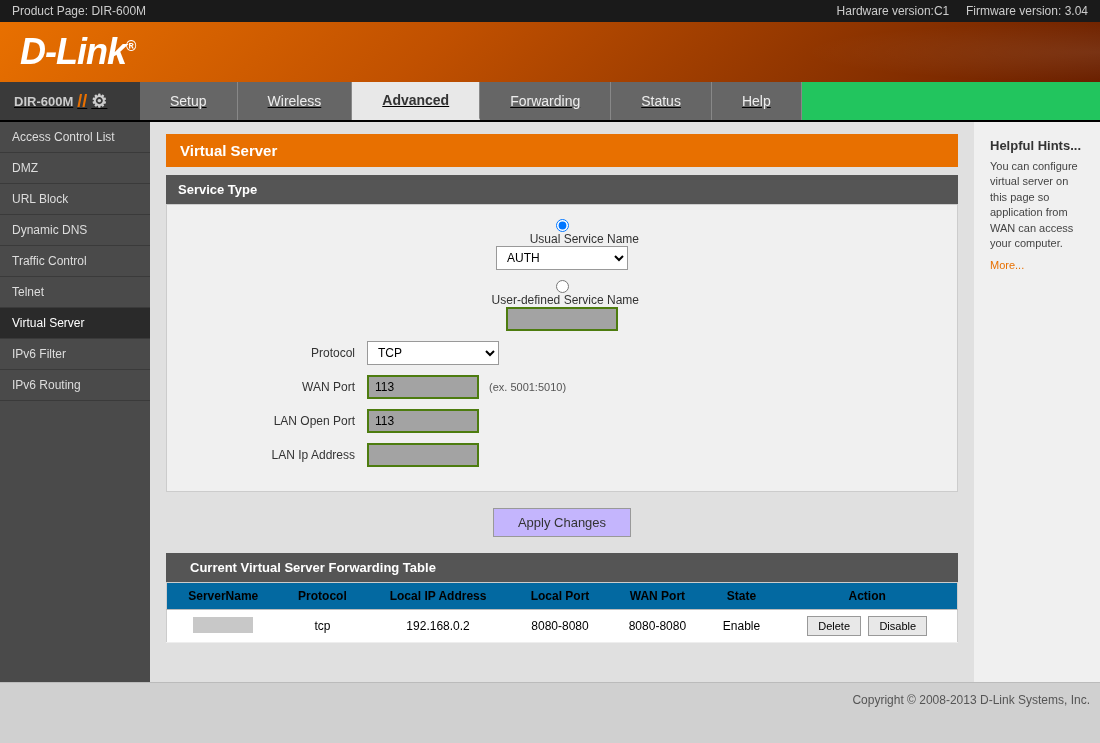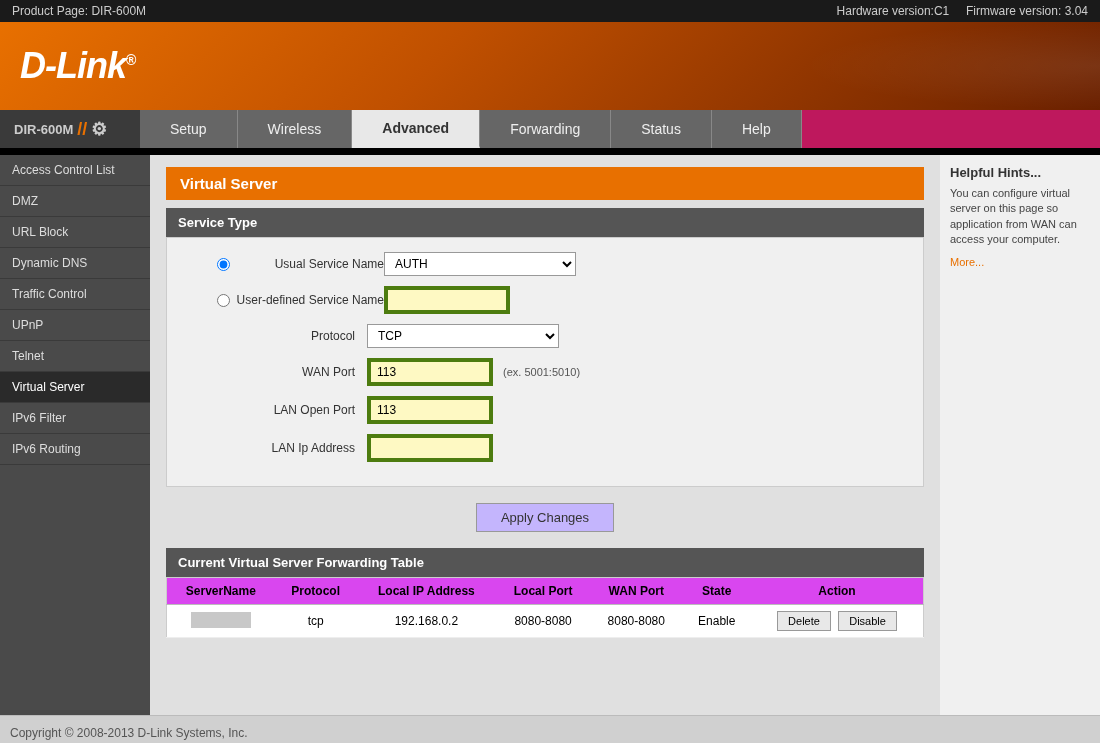--- a/index.html
+++ b/index.html
@@ -12,21 +12,21 @@
       font-size: 12px;
       padding: 4px 12px;
       display: flex;
       justify-content: space-between;
       align-items: center;
     }
 
     
     .header {
       background: linear-gradient(135deg, #e87000 0%, #c05000 40%, #6a2000 100%);
-      height: 88px;
+      height: 60px;
       display: flex;
       align-items: center;
       padding: 0 20px;
       position: relative;
       overflow: hidden;
     }
     .header::after {
       content: '';
       position: absolute;
       right: 0; top: 0; bottom: 0;
@@ -42,22 +42,23 @@
     }
     .dlink-logo sup {
       font-size: 14px;
       font-style: normal;
       vertical-align: super;
     }
 
     
     .nav-tabs {
       display: flex;
-      background: #be185d;
-      border-bottom: 7px solid #000000;
+      background: #22c55e;
+      border-bottom: 2px solid #000000;
+      text-decoration: underline;
     }
     .router-badge {
       background: #3a3a3a;
       color: #ccc;
       padding: 8px 14px;
       font-size: 13px;
       font-weight: bold;
       display: flex;
       align-items: center;
       min-width: 140px;
@@ -158,42 +159,43 @@
       margin-bottom: 10px;
     }
     .form-label {
       width: 180px;
       text-align: right;
       padding-right: 12px;
       font-size: 12px;
       color: #333;
     }
     .form-input {
-      border: 4px solid #4d7c0f;
+      border: 2px solid #4d7c0f;
       padding: 3px 6px;
       font-size: 12px;
-      background: #fef9c3;
-      width: 126px;
+      background: #a3a3a3;
+      width: 112px;
     }
     .form-select {
       border: 1px solid #999;
       padding: 3px 6px;
       font-size: 12px;
       background: white;
-      width: 192px;
+      width: 132px;
     }
     .form-hint {
       color: #555;
       font-size: 11px;
       margin-left: 10px;
     }
     .radio-row {
       display: flex;
       align-items: center;
       margin-bottom: 10px;
+      flex-direction: column;
     }
     .radio-spacer {
       width: 30px;
     }
     .radio-label {
       font-size: 12px;
       color: #333;
       margin-left: 6px;
       width: 148px;
       text-align: right;
@@ -210,32 +212,32 @@
       padding: 6px 24px;
       cursor: pointer;
       font-size: 13px;
       color: #333;
     }
 
     
     .table-section-title {
       background: #555;
       color: white;
-      padding: 7px 12px;
+      padding: 7px 24px;
       font-size: 13px;
       font-weight: bold;
     }
     .forwarding-table {
       background: white;
       border: 1px solid #ccc;
       width: 100%;
       border-collapse: collapse;
     }
     .forwarding-table th {
-      background: #d946ef;
+      background: #0369a1;
       border-bottom: 1px solid #bbb;
       padding: 6px 10px;
       font-size: 12px;
       font-weight: bold;
       text-align: center;
     }
     .forwarding-table td {
       padding: 6px 10px;
       font-size: 12px;
       text-align: center;
@@ -245,24 +247,24 @@
       background: #e8e8e8;
       border: 1px solid #999;
       padding: 3px 10px;
       cursor: pointer;
       font-size: 11px;
       margin: 0 2px;
     }
 
     
     .hints-panel {
-      width: 160px;
+      width: 126px;
       flex-shrink: 0;
       background: #f0f0f0;
-      padding: 10px;
+      padding: 16px;
       font-size: 11px;
     }
     .hints-title {
       font-weight: bold;
       font-size: 13px;
       margin-bottom: 6px;
       color: #333;
     }
     .hints-text {
       color: #444;
@@ -271,21 +273,21 @@
     }
     .hints-more {
       color: #e87000;
       cursor: pointer;
       font-size: 11px;
     }
 
     
     .footer {
       background: #d0d0d0;
-      text-align: left;
+      text-align: right;
       padding: 10px;
       font-size: 12px;
       color: #555;
       border-top: 1px solid #bbb;
     }
 
     .server-name-cell {
       background: #c8c8c8;
       display: inline-block;
       width: 60px;
@@ -325,21 +327,20 @@
 </div>
 
 <div class="main-layout">
 
   <div class="sidebar">
     <div class="sidebar-item">Access Control List</div>
     <div class="sidebar-item">DMZ</div>
     <div class="sidebar-item">URL Block</div>
     <div class="sidebar-item">Dynamic DNS</div>
     <div class="sidebar-item">Traffic Control</div>
-    <div class="sidebar-item">UPnP</div>
     <div class="sidebar-item">Telnet</div>
     <div class="sidebar-item active">Virtual Server</div>
     <div class="sidebar-item">IPv6 Filter</div>
     <div class="sidebar-item">IPv6 Routing</div>
   </div>
 
   <div class="content">
 
     <div class="page-title">Virtual Server</div>
 

